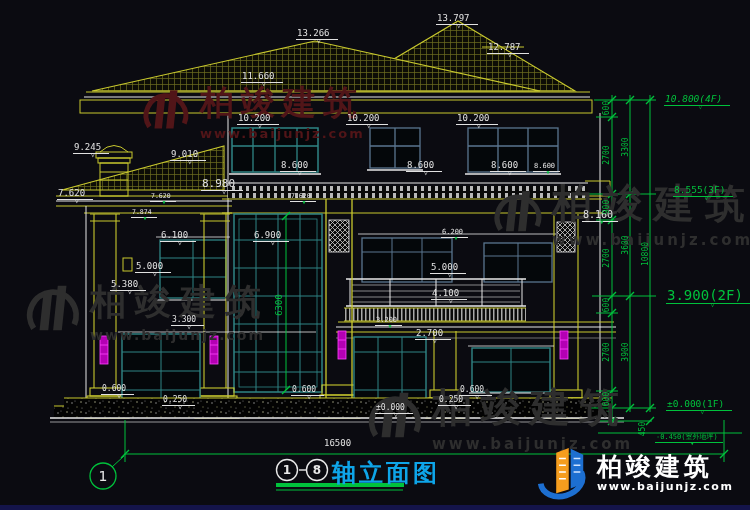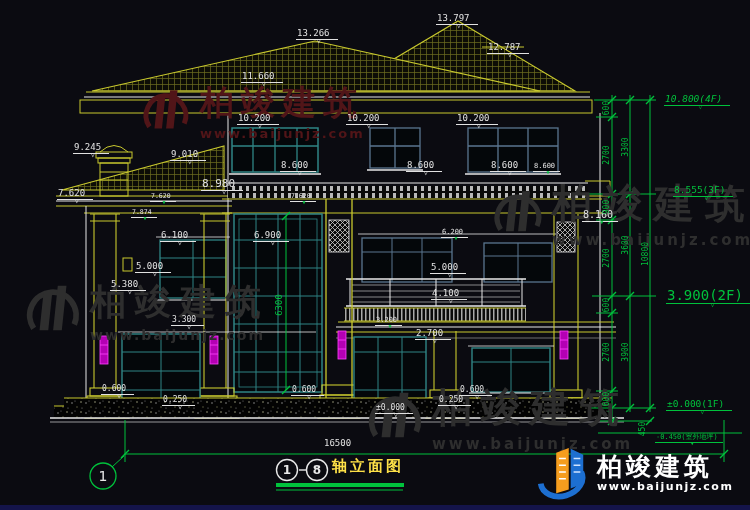--- a/index.html
+++ b/index.html
@@ -35,21 +35,21 @@
   .wm4 .brand{font-size:40px;letter-spacing:9px;}
   .wm4 .url{font-size:15px;letter-spacing:3px;}
   
   #brand-logo{position:absolute;left:533px;top:443px;width:217px;height:60px;display:flex;
       align-items:center;gap:6px;}
   #brand-logo .btxt{display:flex;flex-direction:column;}
   #brand-logo .bbrand{color:#fff;font-weight:bold;font-size:25px;letter-spacing:4px;line-height:1.1;}
   #brand-logo .burl{color:#fff;font-weight:bold;font-size:11px;letter-spacing:1.5px;}
   .axis-num{position:absolute;color:#e8e8e8;font-size:12px;font-weight:bold;
       transform:translate(-50%,-50%);}
-  #title-text{position:absolute;left:332px;top:457px;color:#fde047;font-size:15px;
+  #title-text{position:absolute;left:332px;top:457px;color:#0ea5e9;font-size:24px;
       font-weight:bold;letter-spacing:3px;}
   #axis-bubble-num{position:absolute;left:103px;top:476px;color:#e8e8e8;font-size:14px;
       transform:translate(-50%,-50%);}
   #bottom-strip{position:absolute;left:0;bottom:0;width:750px;height:5px;background:#14144a;}
 </style>
 </head>
 <body>
 
 <div id="stage">
 

